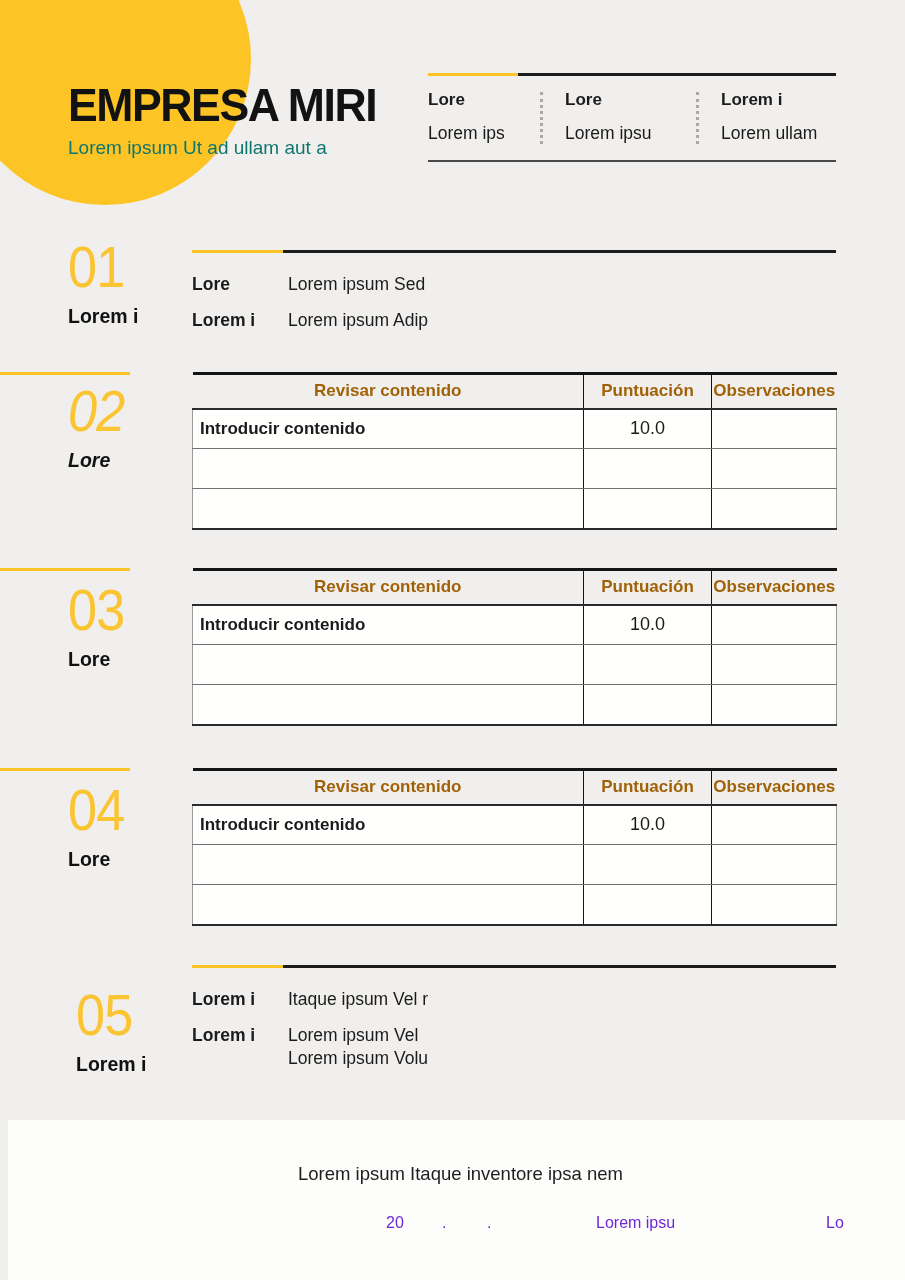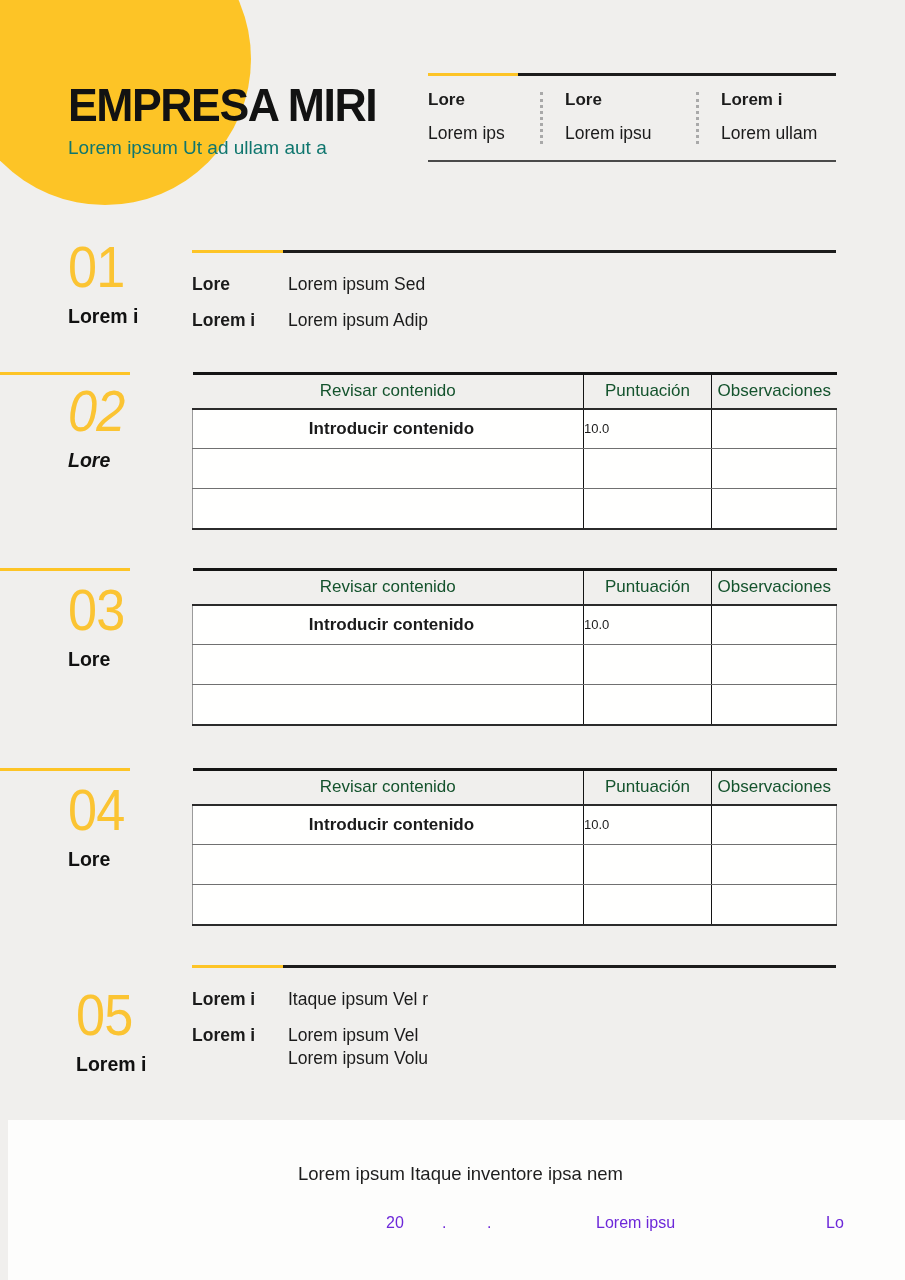--- a/index.html
+++ b/index.html
@@ -45,29 +45,29 @@
   .fieldrows { padding-top:20px; display:flex; flex-direction:column; gap:12px; }
   .frow { display:flex; font-size:17.5px; line-height:1.35; }
   .flabel { width:96px; font-weight:bold; flex:none; }
   .fvalue { }
 
   
   .tablewrap { position:absolute; left:192px; width:644px; }
   table { width:100%; border-collapse:collapse; table-layout:fixed;
     border-top:3px solid #141414; }
   th, td { overflow:hidden; }
-  th { height:35px; font-size:17px; font-weight:normal; text-align:center;
-    border-bottom:2px solid #2b2b2b; color:#14532d; }
+  th { height:35px; font-size:17px; font-weight:bold; text-align:center;
+    border-bottom:2px solid #2b2b2b; color:#a16207; }
   .colsep { border-left:1px solid #141414; }
   td { height:40px; background:#fffffe; border-bottom:1px solid #707070; font-size:17px; }
   tr.last td { border-bottom:2px solid #2b2b2b; }
   td.first { border-left:1px solid #9b9b9b; }
   td.end { border-right:1px solid #9b9b9b; }
-  td.cell-name { font-weight:bold; padding-left:7px; text-align:center; }
-  td.cell-score { font-weight:normal; font-size:13px; }
+  td.cell-name { font-weight:bold; padding-left:7px; text-align:left; }
+  td.cell-score { text-align:center; font-weight:normal; font-size:18px; }
 
   
   .footerband { position:absolute; left:8px; top:1120px; width:905px; height:160px;
     background:#fdfdfc; }
   .footnote { margin-top:43px; text-align:center; font-size:18.5px; color:#1e1e1e; }
   .footmeta { position:absolute; left:0; top:94px; width:905px; height:20px;
     font-size:16px; color:#6d28d9; }
   .footmeta span { position:absolute; top:0; }
   .fm0 { left:378px; } .fm1 { left:434px; } .fm2 { left:479px; }
   .fm3 { left:588px; } .fm4 { left:818px; }

